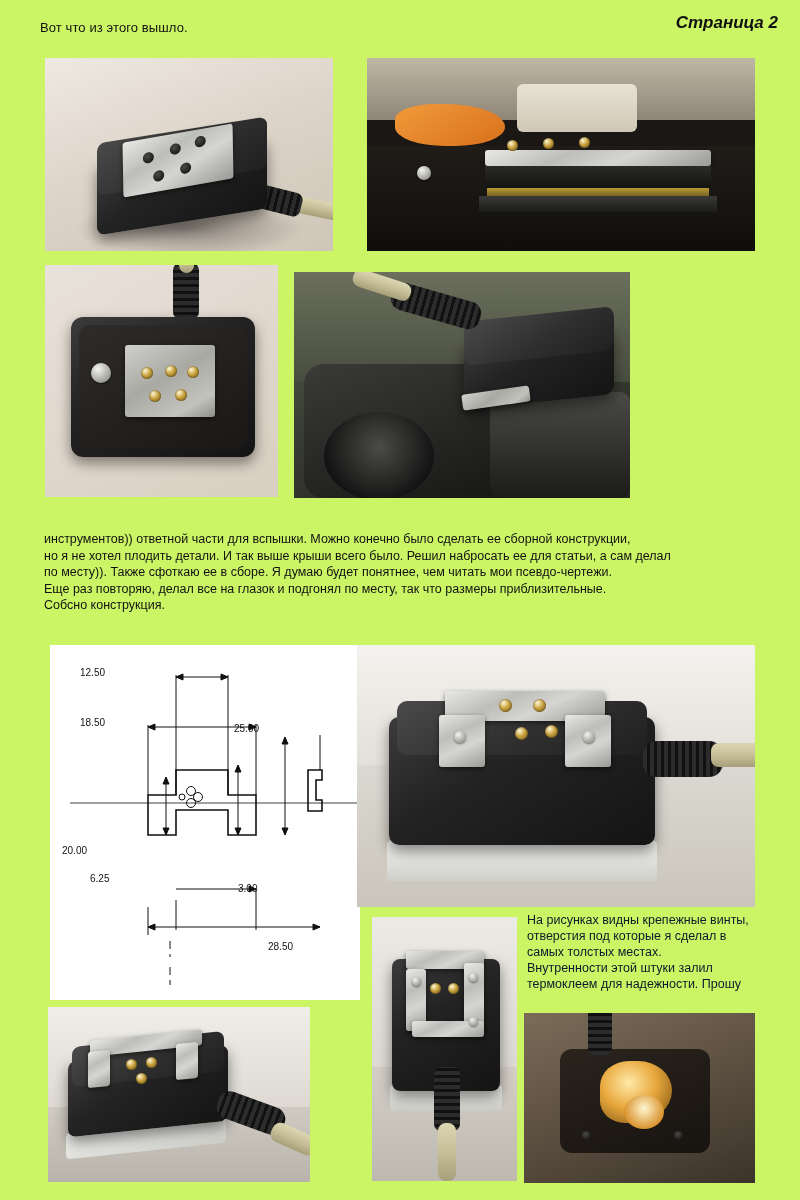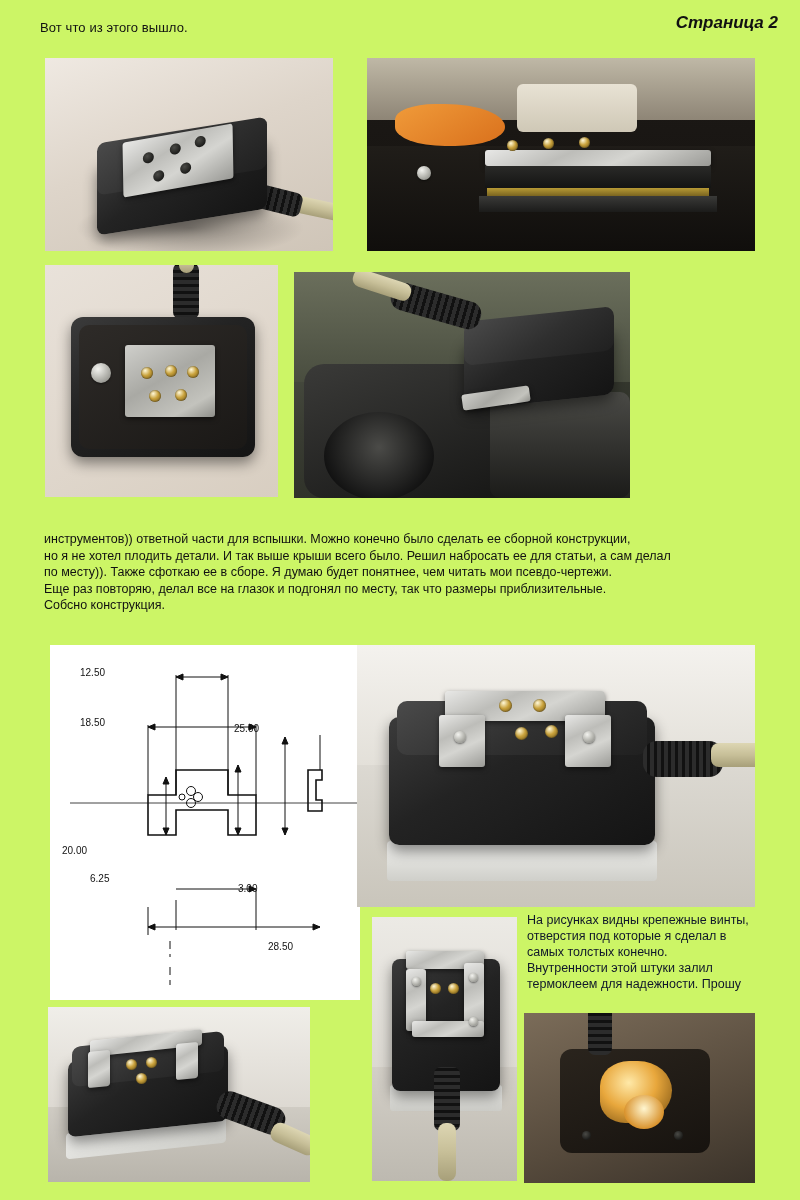--- a/index.html
+++ b/index.html
@@ -339,21 +339,21 @@
       <div class="screw" style="left:226px; top:86px; width:12px; height:12px;"></div>
 
       <div class="strain" style="left:286px; top:96px; width:80px; height:36px; border-radius:14px;"></div>
       <div class="cable" style="left:354px; top:98px; width:60px; height:24px;"></div>
     </div>
   </div>
 
   <div class="note-text" style="left:527px; top:912px; width:250px;">
     <div>На рисунках видны крепежные винты,</div>
     <div>отверстия под которые я сделал в</div>
-    <div>самых толстых конечно.</div>
+    <div>самых толстых местах.</div>
     <div>Внутренности этой штуки залил</div>
     <div>термоклеем для надежности. Прошу</div>
   </div>
 
   <div class="photo bg-lightgray" style="left:372px; top:917px; width:145px; height:264px;">
     <div class="inner">
       <div style="position:absolute;left:0;top:0;width:145px;height:150px;background:linear-gradient(180deg,#eceae5,#dcd9d2);"></div>
       <div style="position:absolute;left:0;top:150px;width:145px;height:114px;background:linear-gradient(180deg,#d3cfc7,#bdb9b0);"></div>
 
       <div style="position:absolute;left:18px;top:168px;width:112px;height:26px;background:linear-gradient(180deg,#f0f0ec,#cdcdc8);border-radius:3px;"></div>

